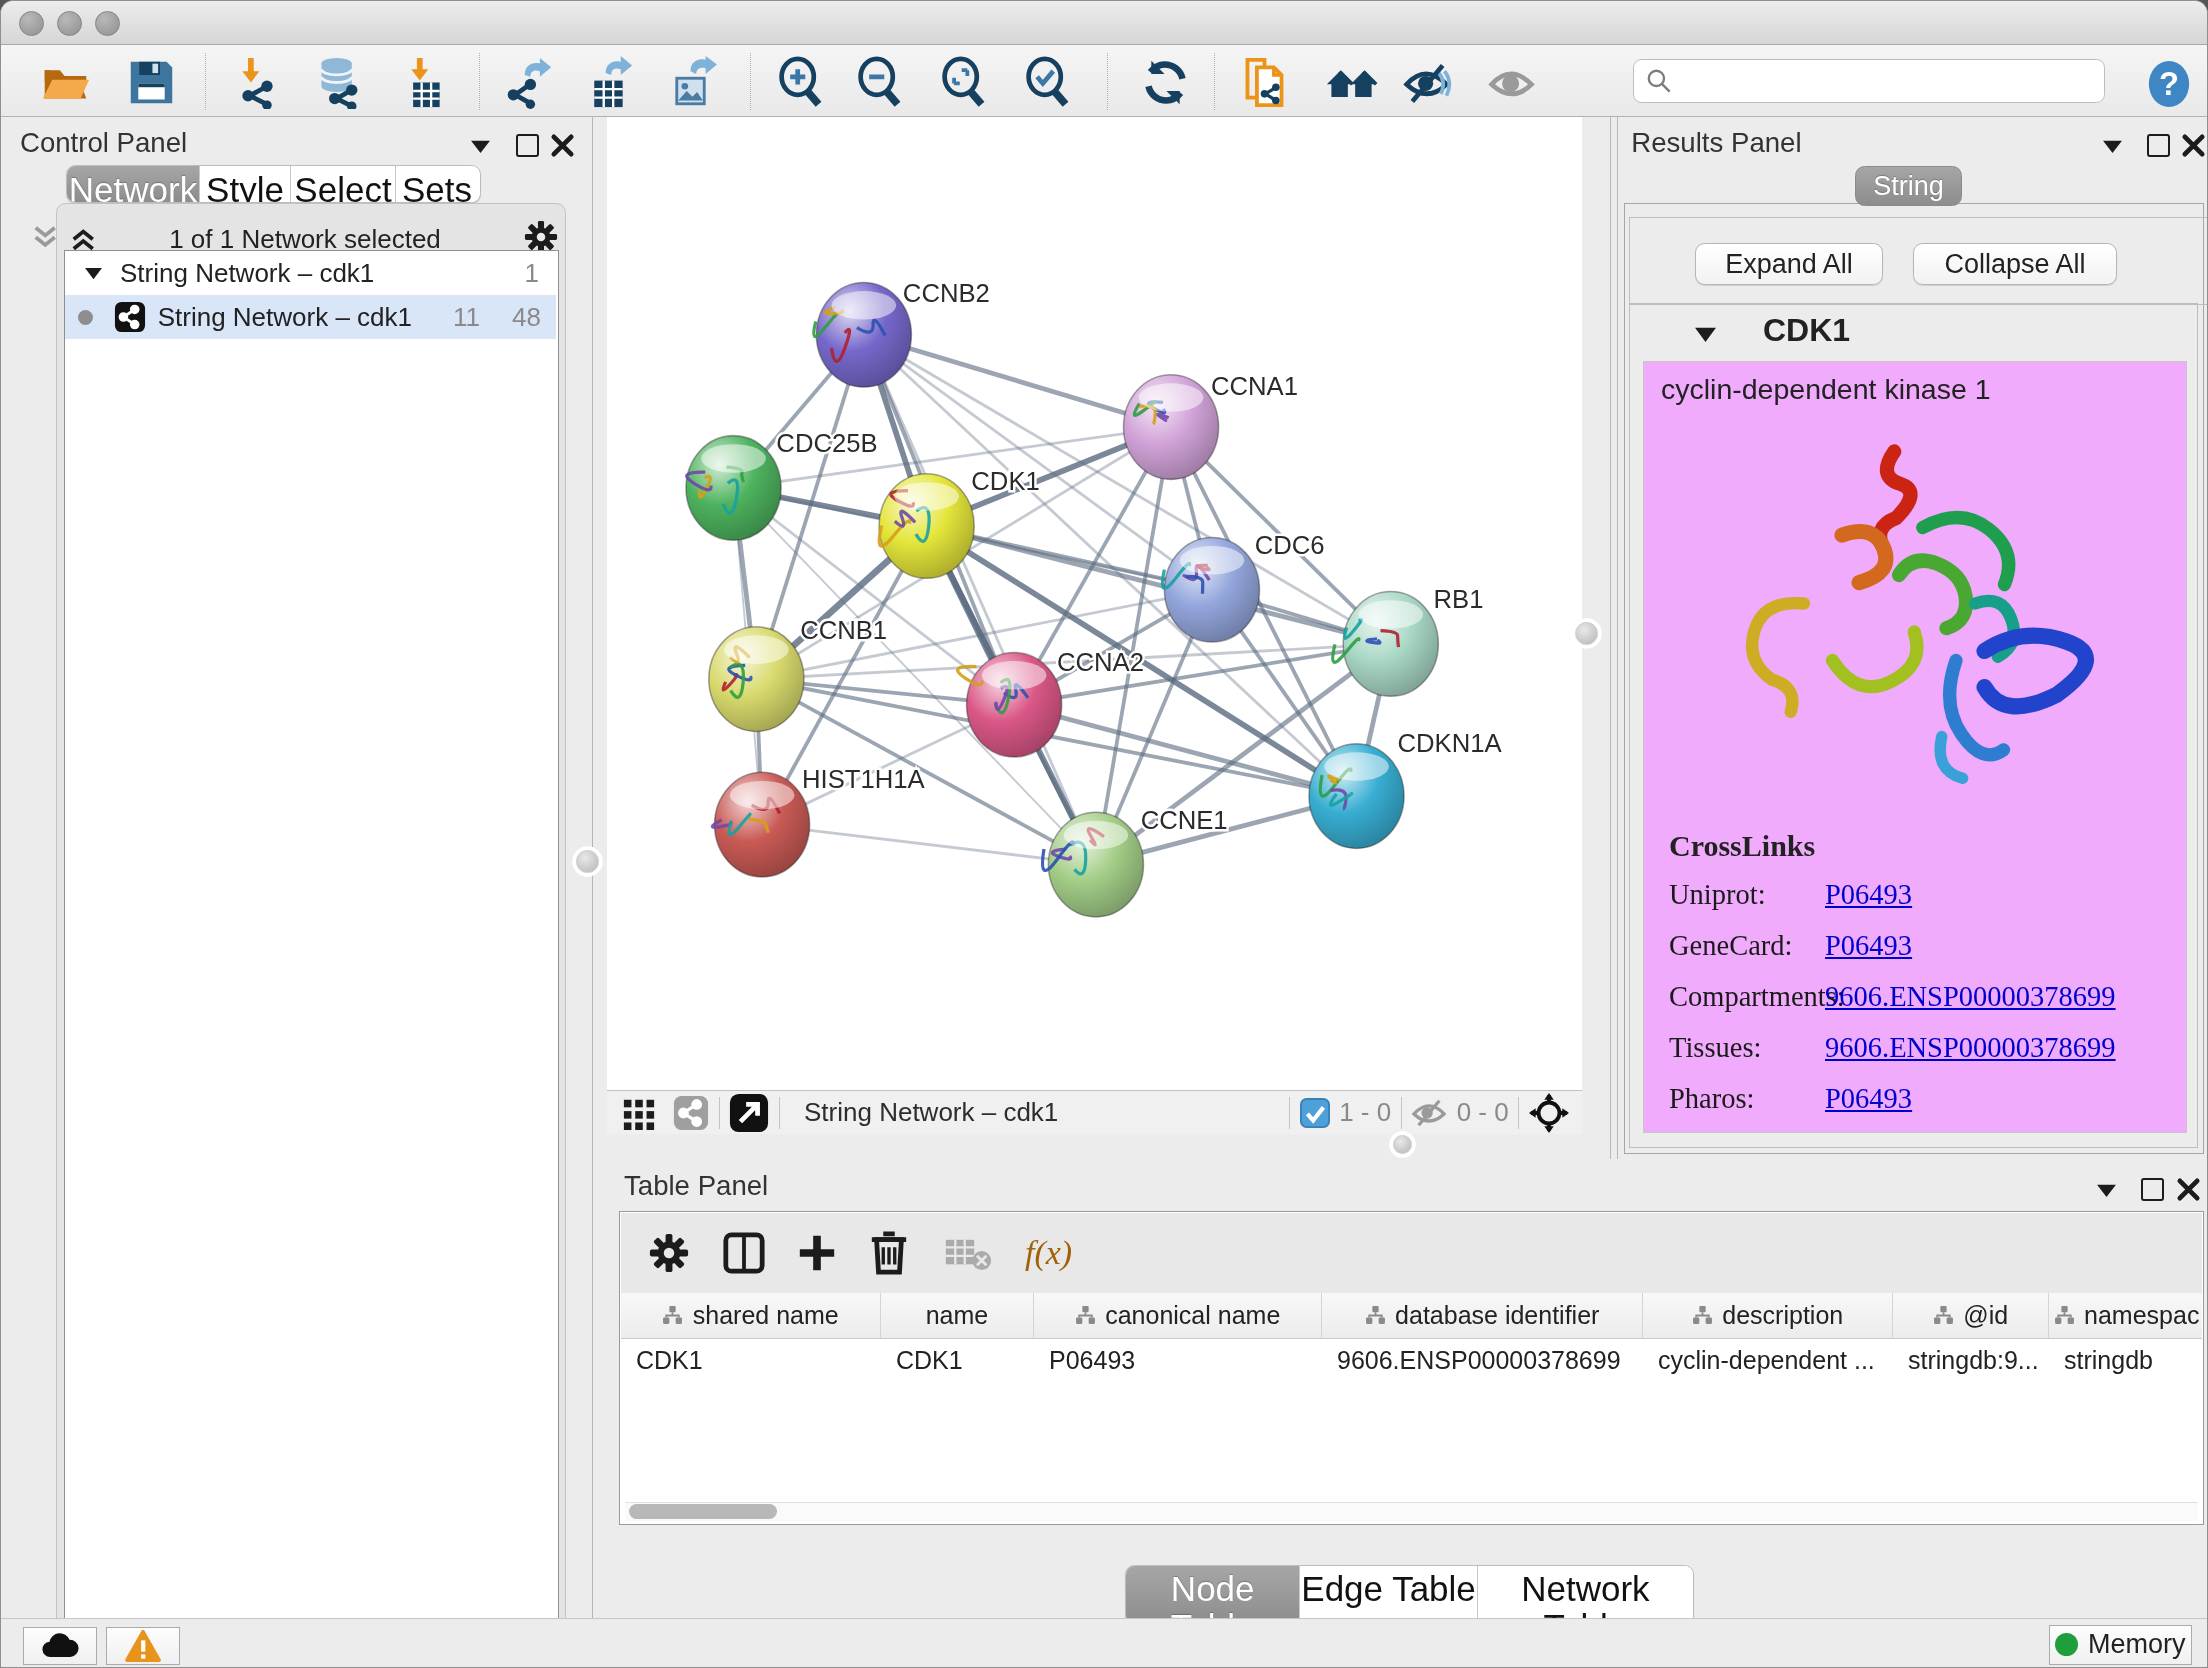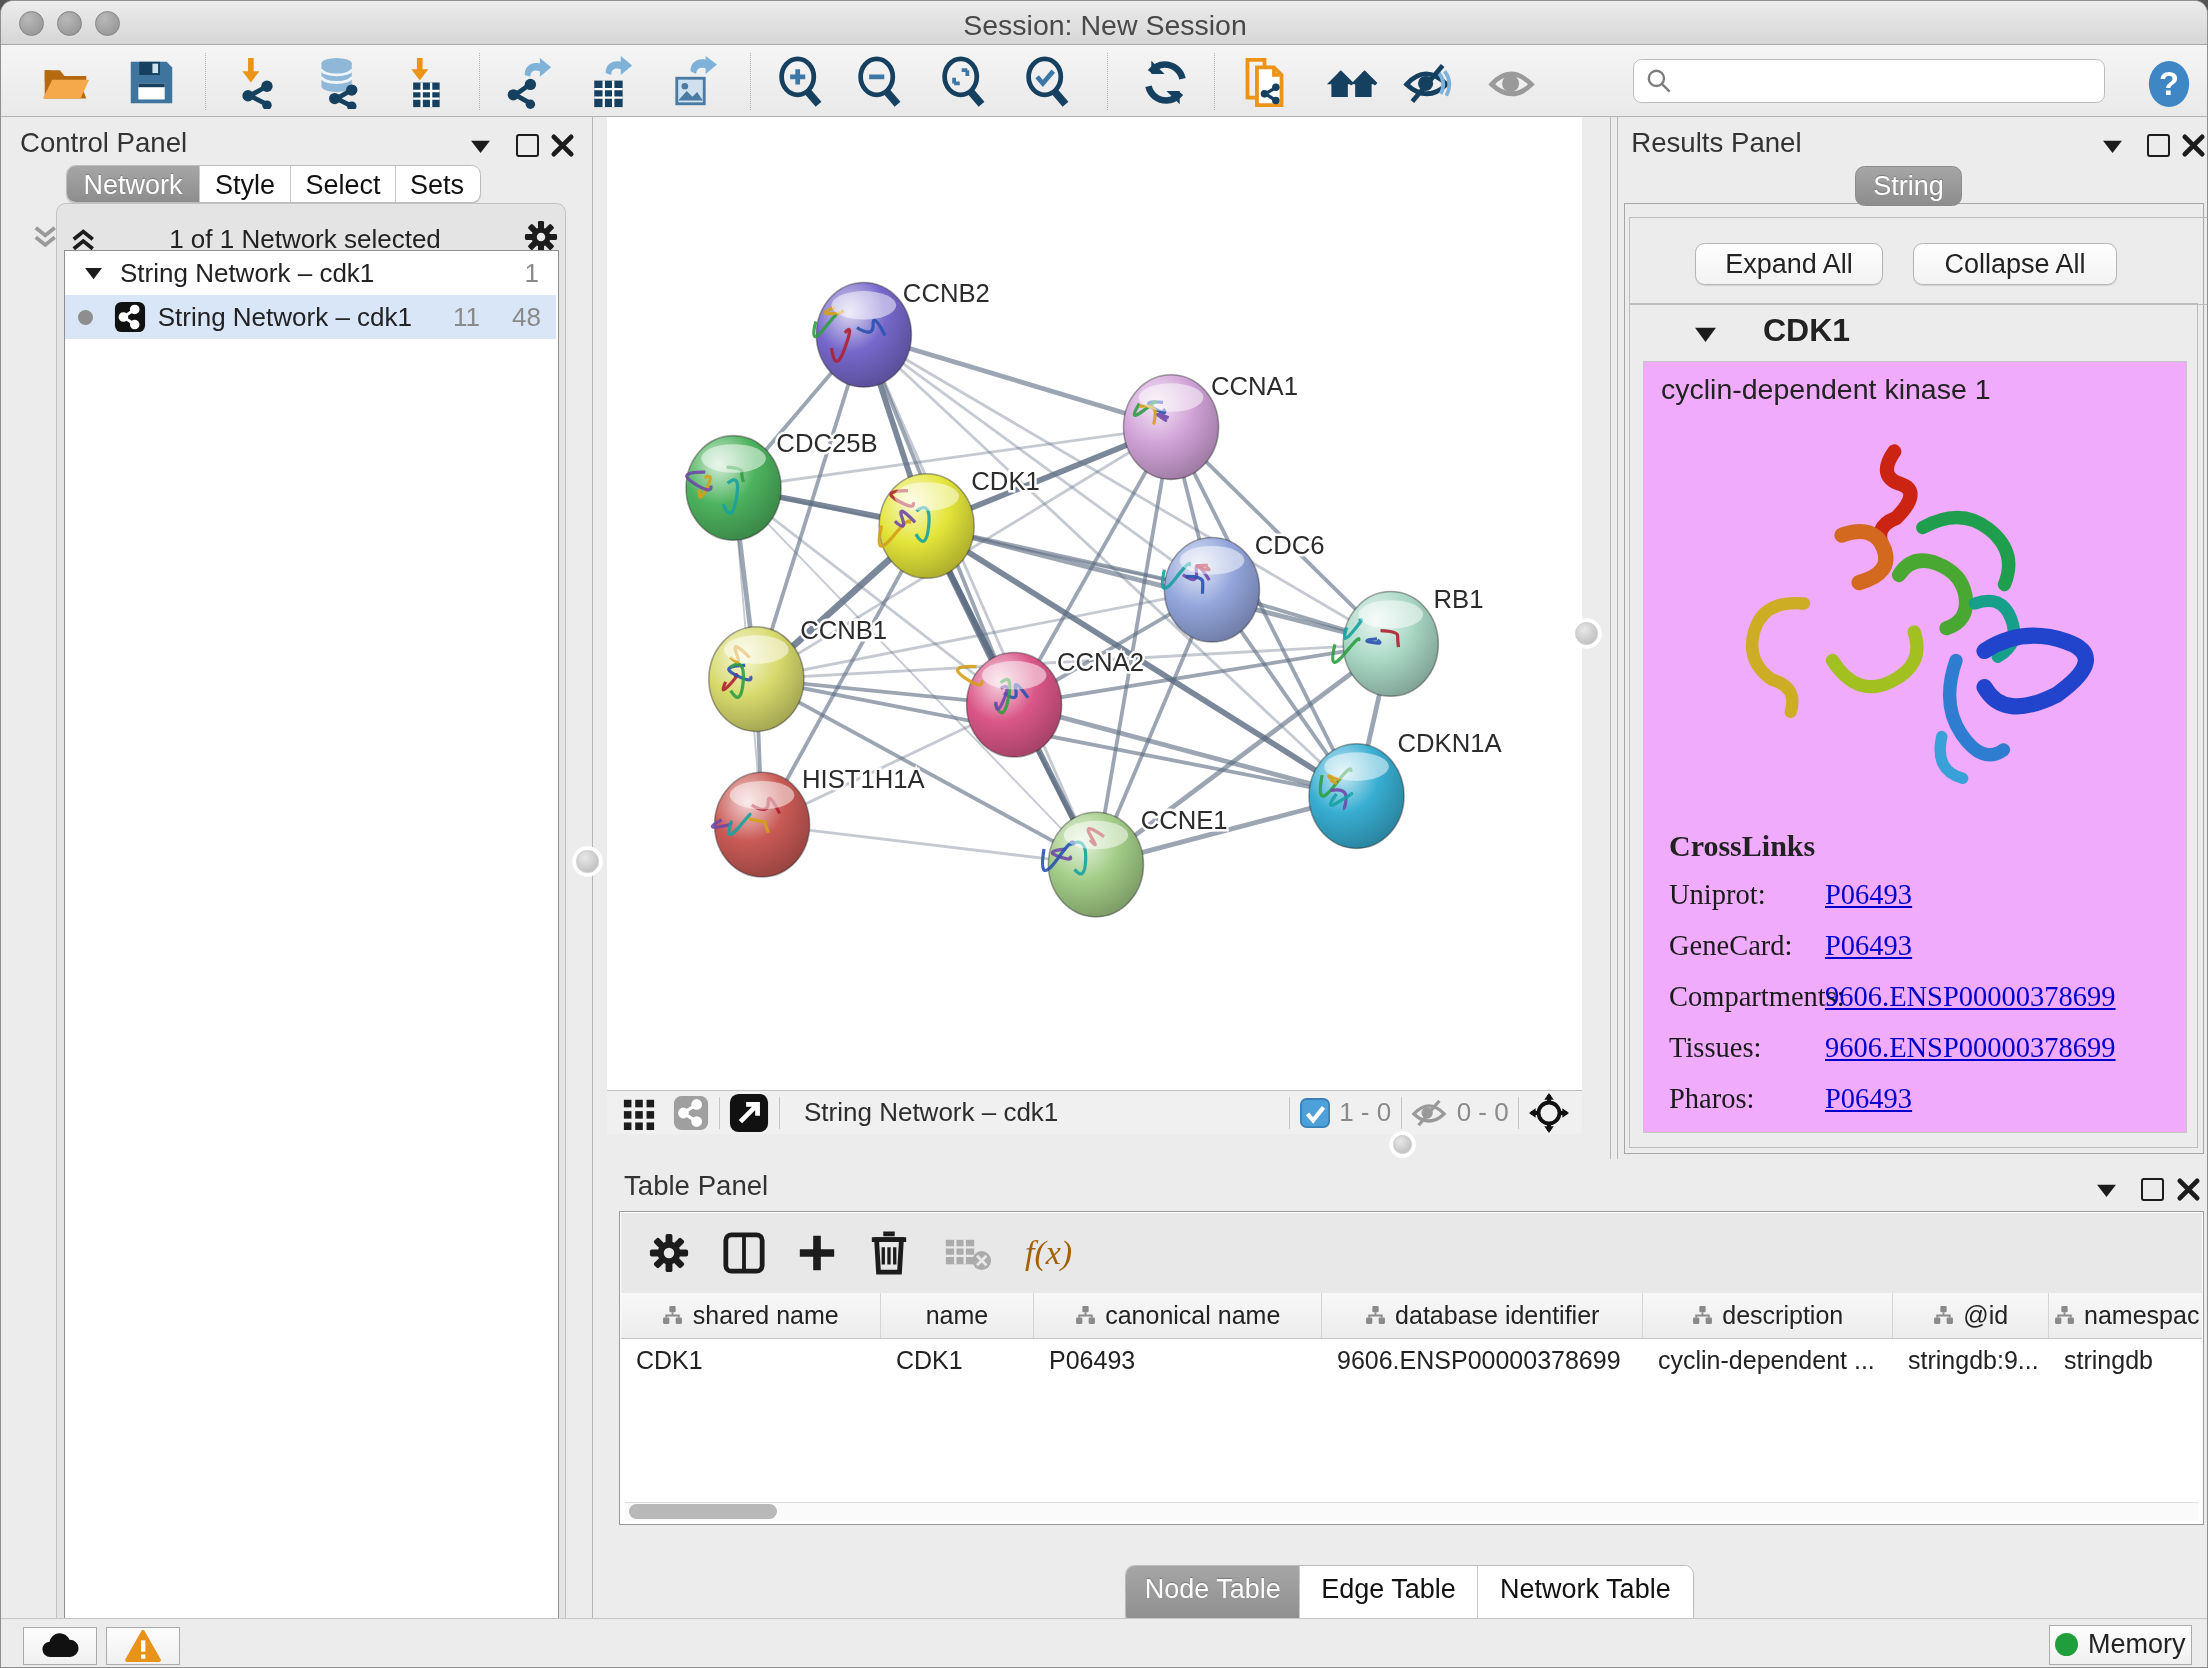--- a/index.html
+++ b/index.html
@@ -16,21 +16,21 @@
   
   .toolbar{left:0;top:44px;width:2208px;height:72px;
     background:linear-gradient(#f5f5f5,#e9e9e9);border-bottom:1px solid #b2b2b2;}
   .tb-sep{top:7.6px;width:0;height:57px;border-left:1.9px dotted #b0b0b0;}
   .tbi{top:11.4px;width:53px;height:53px;display:flex;align-items:center;justify-content:center;}
   .search{left:1632px;top:14.3px;width:472px;height:44px;background:#fff;border:1.9px solid #bdbdbd;border-radius:8.6px;display:flex;align-items:center;padding-left:11.4px;}
   .search input{border:none;outline:none;font-size:25px;width:409px;background:transparent;font-family:"Liberation Sans",sans-serif;}
   
   .panel-title{font-size:27.6px;color:#333;}
   .seg{display:flex;border:1px solid #bcbcbc;border-radius:9.5px;overflow:hidden;background:#fff;box-shadow:0 1px 1px rgba(0,0,0,.15);}
-  .seg .s{font-size:27px;padding:3.8px 0;text-align:center;border-right:1px solid #c8c8c8;background:#fff;color:#111;}
+  .seg .s{font-size:35px;padding:3.8px 0;text-align:center;border-right:1px solid #c8c8c8;background:#fff;color:#111;}
   .seg .s:last-child{border-right:none;}
   .seg .sel{background:linear-gradient(#a6a6a6,#8d8d8d);color:#fff;text-shadow:0 -1px 1px rgba(0,0,0,.25);}
   
   .cp-box{left:55px;top:202px;width:510px;height:1377px;background:#e4e4e4;border:1px solid #c2c2c2;border-radius:9.5px;}
   .cp-list{left:63px;top:249px;width:495px;height:1326px;background:#fff;border:1.9px solid #8f8f8f;}
   .row{width:491px;height:44px;display:flex;align-items:center;font-size:26px;}
   .row.sel{background:#d9e6f8;}
   .gray{color:#8a8a8a;}
   
   .canvas{left:606px;top:116px;width:975px;height:973px;background:#fff;}
@@ -62,21 +62,20 @@
 </style>
 </head>
 <body>
 
 <div class="win">
 
   <div class="abs titlebar">
     <div class="abs tl" style="left:18px;"></div>
     <div class="abs tl" style="left:56px;"></div>
     <div class="abs tl" style="left:94px;"></div>
-    <div class="abs title-text">Session: New Session</div>
   </div>
 
   <div class="abs toolbar">
     <div class="abs tbi" style="left:38px;">
       <svg width="51" height="51" viewBox="0 0 54 54">
           <path d="M5 14h16l5 6h23v6H5z" fill="#b56a10"></path>
           <path d="M5 14v30h44l-8-22H14l-3-8z" fill="#b56a10"></path>
           <path d="M3 44h40l9-20H13z" fill="#f5a94a"></path>
         </svg>
     </div>

